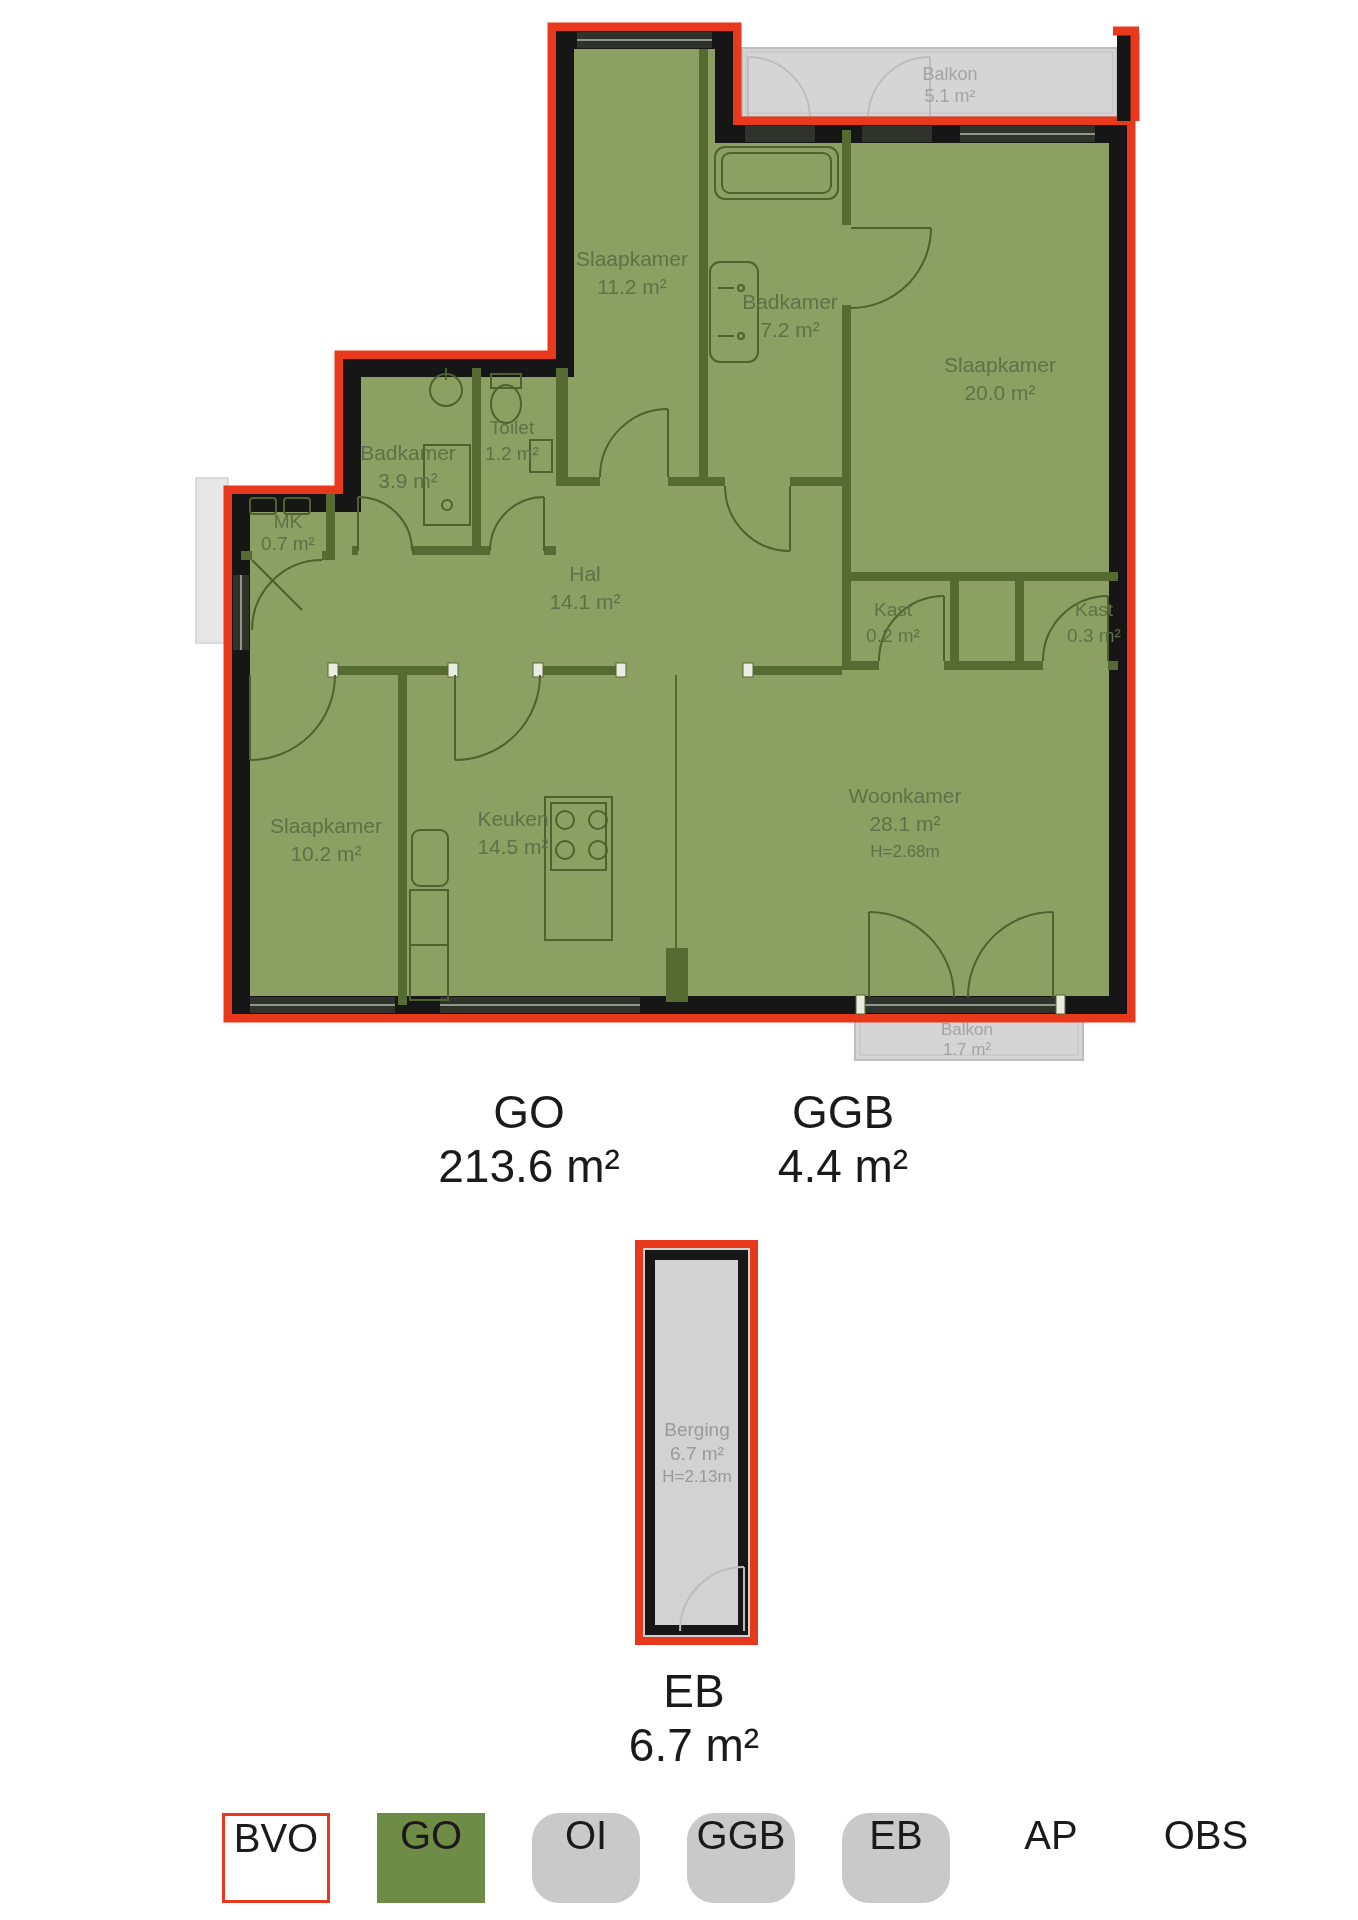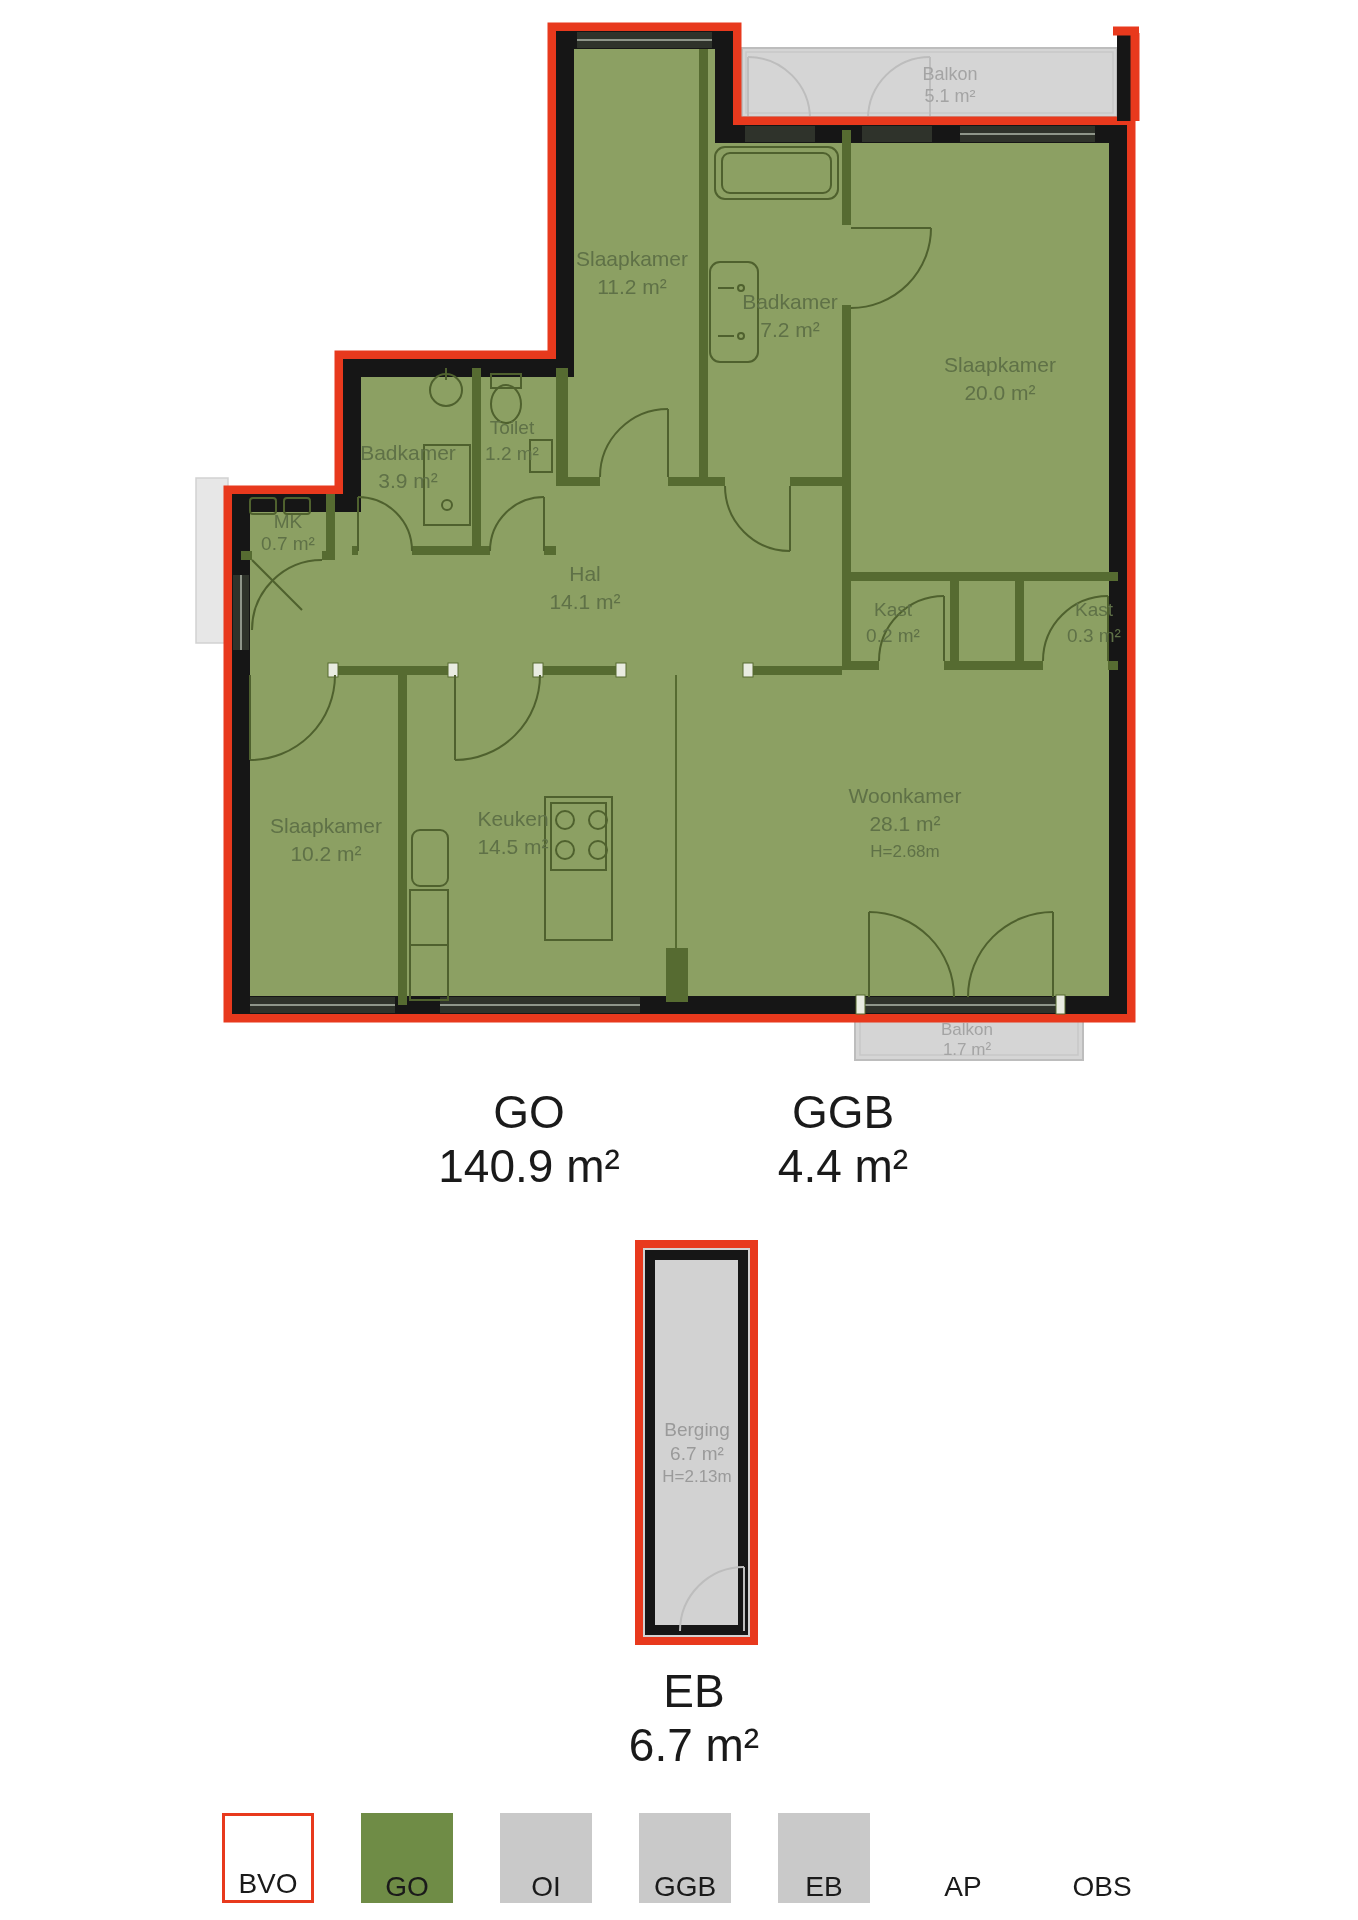--- a/index.html
+++ b/index.html
@@ -31,25 +31,25 @@
   .balc-label{fill:var(--balcony-label);font-size:18px;text-anchor:middle;}
   .balc-label.tiny{font-size:17px;}
   .berg-fill{fill:var(--berging-fill);stroke:var(--bvo-red);stroke-width:8;}
   .berg-wall{fill:none;stroke:var(--wall-black);stroke-width:10;}
   .berg-label{fill:var(--berging-label);font-size:19px;text-anchor:middle;}
   .berg-label.small{font-size:17px;}
   .neighbor{fill:#e7e7e7;stroke:#d2d2d2;stroke-width:1.5;}
 
   .summary{position:absolute;width:300px;text-align:center;font-size:46px;line-height:54px;color:var(--text-black);}
   .legend{position:absolute;left:222px;top:1813px;display:flex;gap:47px;}
-  .legend-item{width:92px;height:90px;display:flex;align-items:flex-end;justify-content:center;
-               font-size:28px;color:var(--text-black);box-sizing:border-box;}
+  .legend-item{width:108px;height:90px;display:flex;align-items:flex-start;justify-content:center;
+               font-size:40px;color:var(--text-black);box-sizing:border-box;}
   .legend-item.bvo{background:#ffffff;border:3px solid var(--bvo-red);}
   .legend-item.go{background:var(--legend-green);}
-  .legend-item.gray{background:var(--legend-gray);}
+  .legend-item.gray{background:var(--legend-gray);border-radius:27px;}
   .legend-item.plain{background:transparent;}
 </style>
 </head>
 <body>
 
 <svg width="1358" height="1920" viewBox="0 0 1358 1920">
 
   <rect class="neighbor" x="196" y="478" width="32" height="165"></rect>
 
   <g>
@@ -226,21 +226,21 @@
     <line class="balc-arc" x1="744" y1="1631" x2="744" y2="1567"></line>
     <path class="balc-arc" d="M744,1567 A64,64 0 0 0 680,1631"></path>
     <text class="berg-label" x="697" y="1436">Berging</text>
     <text class="berg-label" x="697" y="1460">6.7 m²</text>
     <text class="berg-label small" x="697" y="1482">H=2.13m</text>
   </g>
 </svg>
 
 <div class="summary" style="left:379px;top:1085px;">
   <div>GO</div>
-  <div>140.9 m²</div>
+  <div>213.6 m²</div>
 </div>
 <div class="summary" style="left:693px;top:1085px;">
   <div>GGB</div>
   <div>4.4 m²</div>
 </div>
 <div class="summary" style="left:544px;top:1664px;">
   <div>EB</div>
   <div>6.7 m²</div>
 </div>
 

